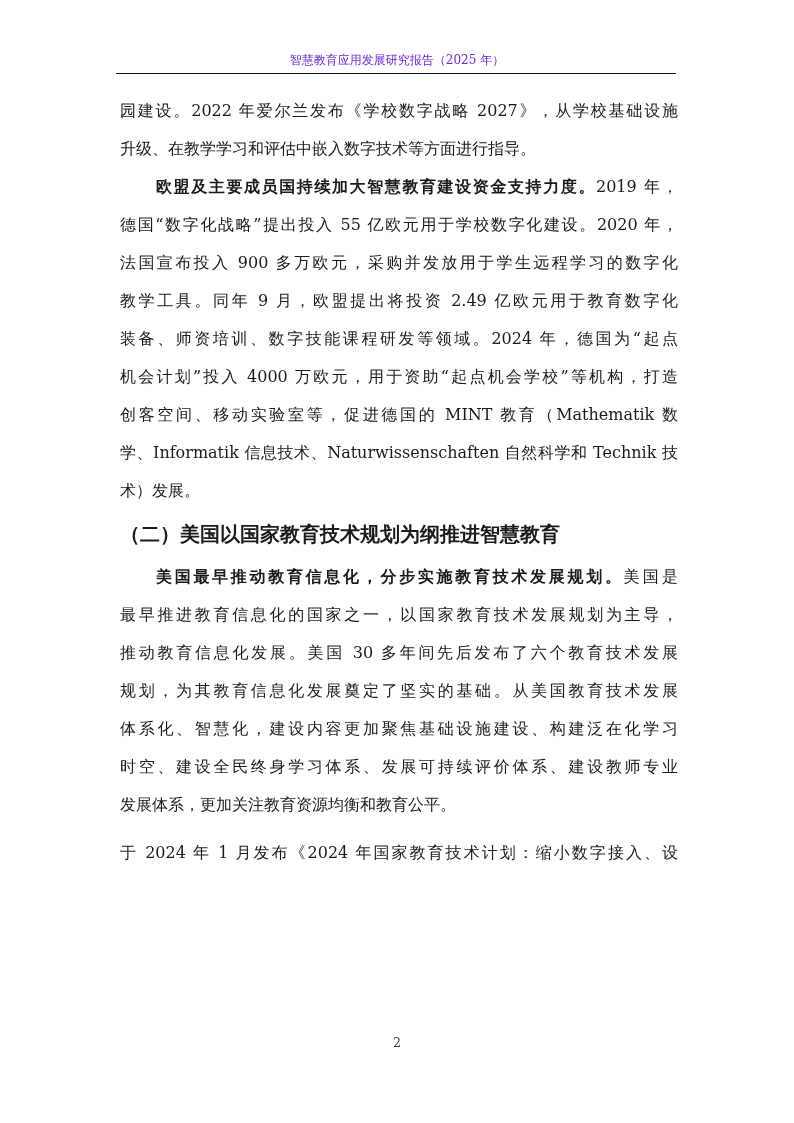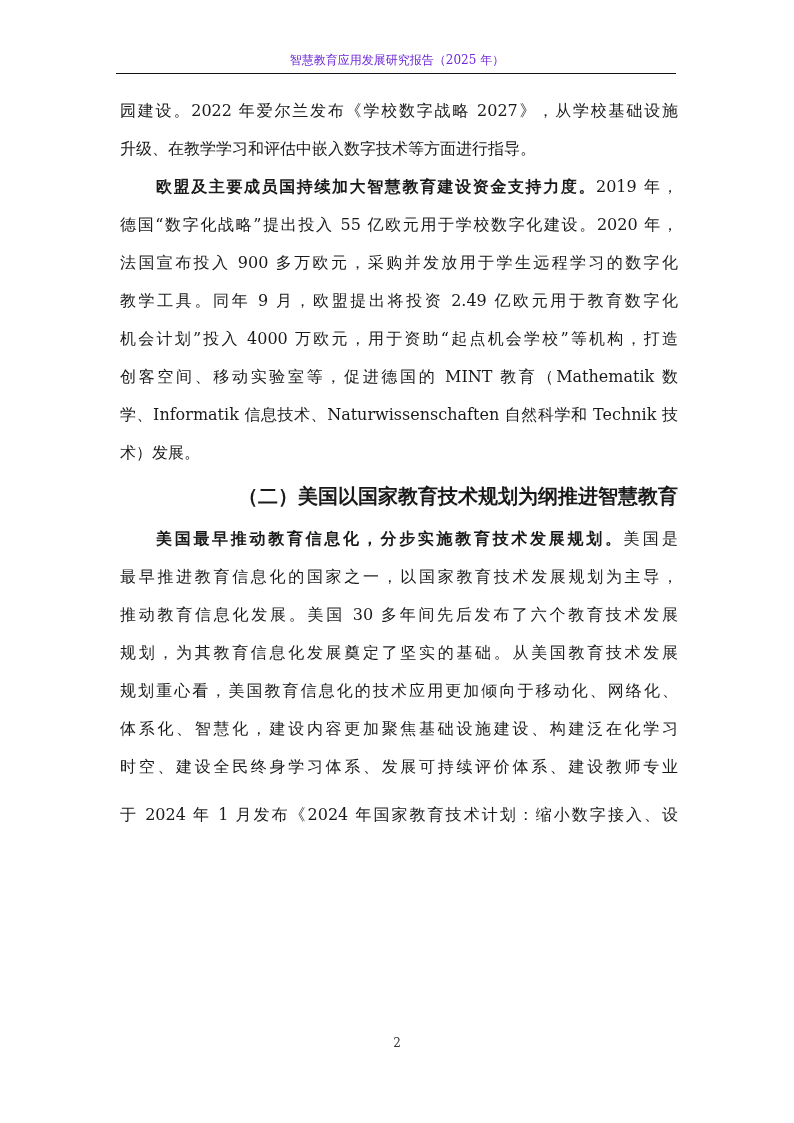--- a/index.html
+++ b/index.html
@@ -8,21 +8,21 @@
     .header { position: absolute; left: 118px; top: 52px; width: 558px; text-align: center;
               font-size: 12px; color: #6d28d9; }
     .header-rule { position: absolute; left: 116px; top: 73px; width: 560px; height: 0;
                    border-top: 1.3px solid #111; }
     .body-text { position: absolute; left: 120px; top: 97px; width: 558px; }
     .line { height: 38px; font-size: 16px; line-height: 28px; white-space: nowrap;
             text-align: justify; text-align-last: justify; overflow: visible; }
     .line.last { text-align-last: left; }
     .indent { padding-left: 36px; }
     .strong { font-family: "DejaVu Sans", "Liberation Sans", sans-serif; font-weight: bold; letter-spacing: -0.5px; }
-    .section-heading { height: 44px; font-size: 20px; line-height: 30px; font-weight: bold; text-align: right;
+    .section-heading { height: 44px; font-size: 20px; line-height: 30px; font-weight: bold; text-align: left;
                        font-family: "DejaVu Sans", "Liberation Sans", sans-serif; margin-top: 4px; }
     .gap { height: 10px; }
     .page-number { position: absolute; left: 0; width: 794px; top: 1036px; text-align: center;
                    font-size: 12px; color: #333; }
   </style>
 </head>
 <body>
 
 <div class="header">智慧教育应用发展研究报告（2025 年）</div>
 <div class="header-rule"></div>
@@ -32,36 +32,37 @@
   <div>
     <div class="line">园建设。2022 年爱尔兰发布《学校数字战略 2027》，从学校基础设施</div>
     <div class="line last">升级、在教学学习和评估中嵌入数字技术等方面进行指导。</div>
   </div>
 
   <div>
     <div class="line indent"><span class="strong">欧盟及主要成员国持续加大智慧教育建设资金支持力度。</span><span>2019 年，</span></div>
     <div class="line">德国“数字化战略”提出投入 55 亿欧元用于学校数字化建设。2020 年，</div>
     <div class="line">法国宣布投入 900 多万欧元，采购并发放用于学生远程学习的数字化</div>
     <div class="line">教学工具。同年 9 月，欧盟提出将投资 2.49 亿欧元用于教育数字化</div>
+    <div class="line">装备、师资培训、数字技能课程研发等领域。2024 年，德国为“起点</div>
     <div class="line">机会计划”投入 4000 万欧元，用于资助“起点机会学校”等机构，打造</div>
     <div class="line">创客空间、移动实验室等，促进德国的 MINT 教育（Mathematik 数</div>
     <div class="line">学、Informatik 信息技术、Naturwissenschaften 自然科学和 Technik 技</div>
     <div class="line last">术）发展。</div>
   </div>
 
   <div class="section-heading">（二）美国以国家教育技术规划为纲推进智慧教育</div>
 
   <div>
     <div class="line indent"><span class="strong">美国最早推动教育信息化，分步实施教育技术发展规划。</span><span>美国是</span></div>
     <div class="line">最早推进教育信息化的国家之一，以国家教育技术发展规划为主导，</div>
     <div class="line">推动教育信息化发展。美国 30 多年间先后发布了六个教育技术发展</div>
     <div class="line">规划，为其教育信息化发展奠定了坚实的基础。从美国教育技术发展</div>
-    <div class="line">规划重心看，美国教育信息化的技术应用更加倾向于移动化、网络化、</div>
     <div class="line">体系化、智慧化，建设内容更加聚焦基础设施建设、构建泛在化学习</div>
     <div class="line">时空、建设全民终身学习体系、发展可持续评价体系、建设教师专业</div>
+    <div class="line last">发展体系，更加关注教育资源均衡和教育公平。</div>
   </div>
 
   <div class="gap"></div>
 
   <div>
     <div class="line">于 2024 年 1 月发布《2024 年国家教育技术计划：缩小数字接入、设</div>
   </div>
 </div>
 
 <div class="page-number">2</div>

